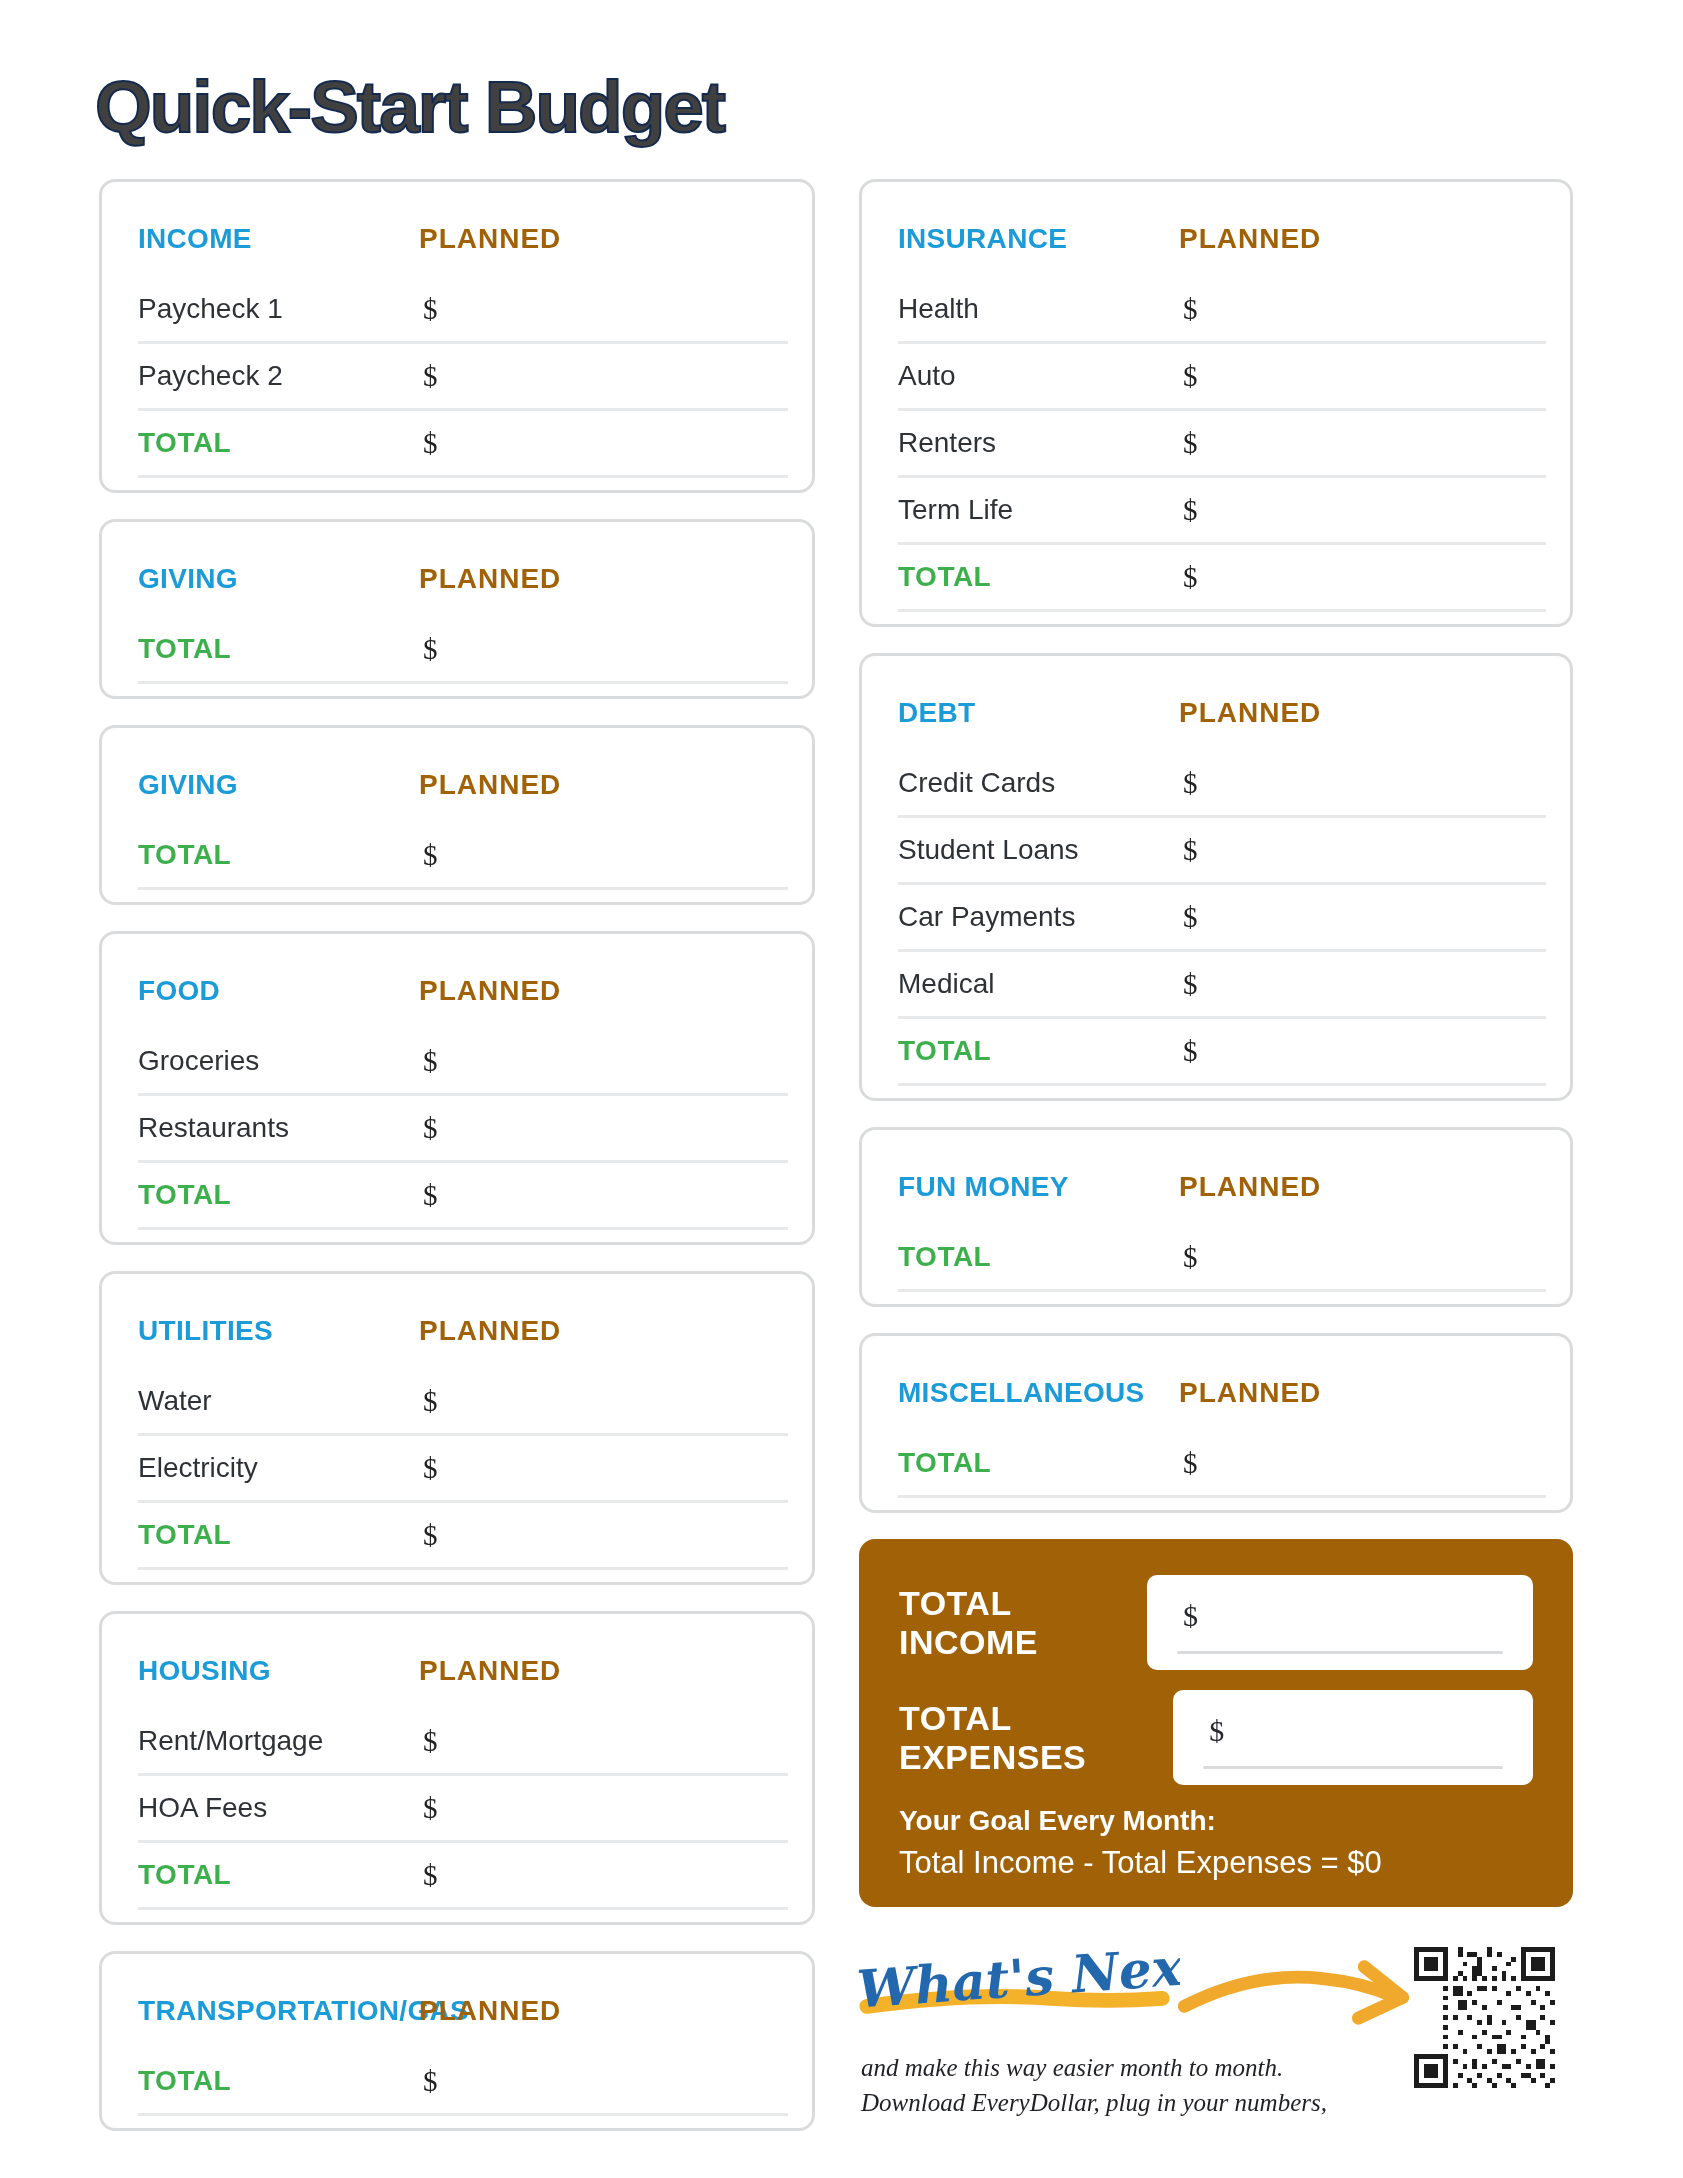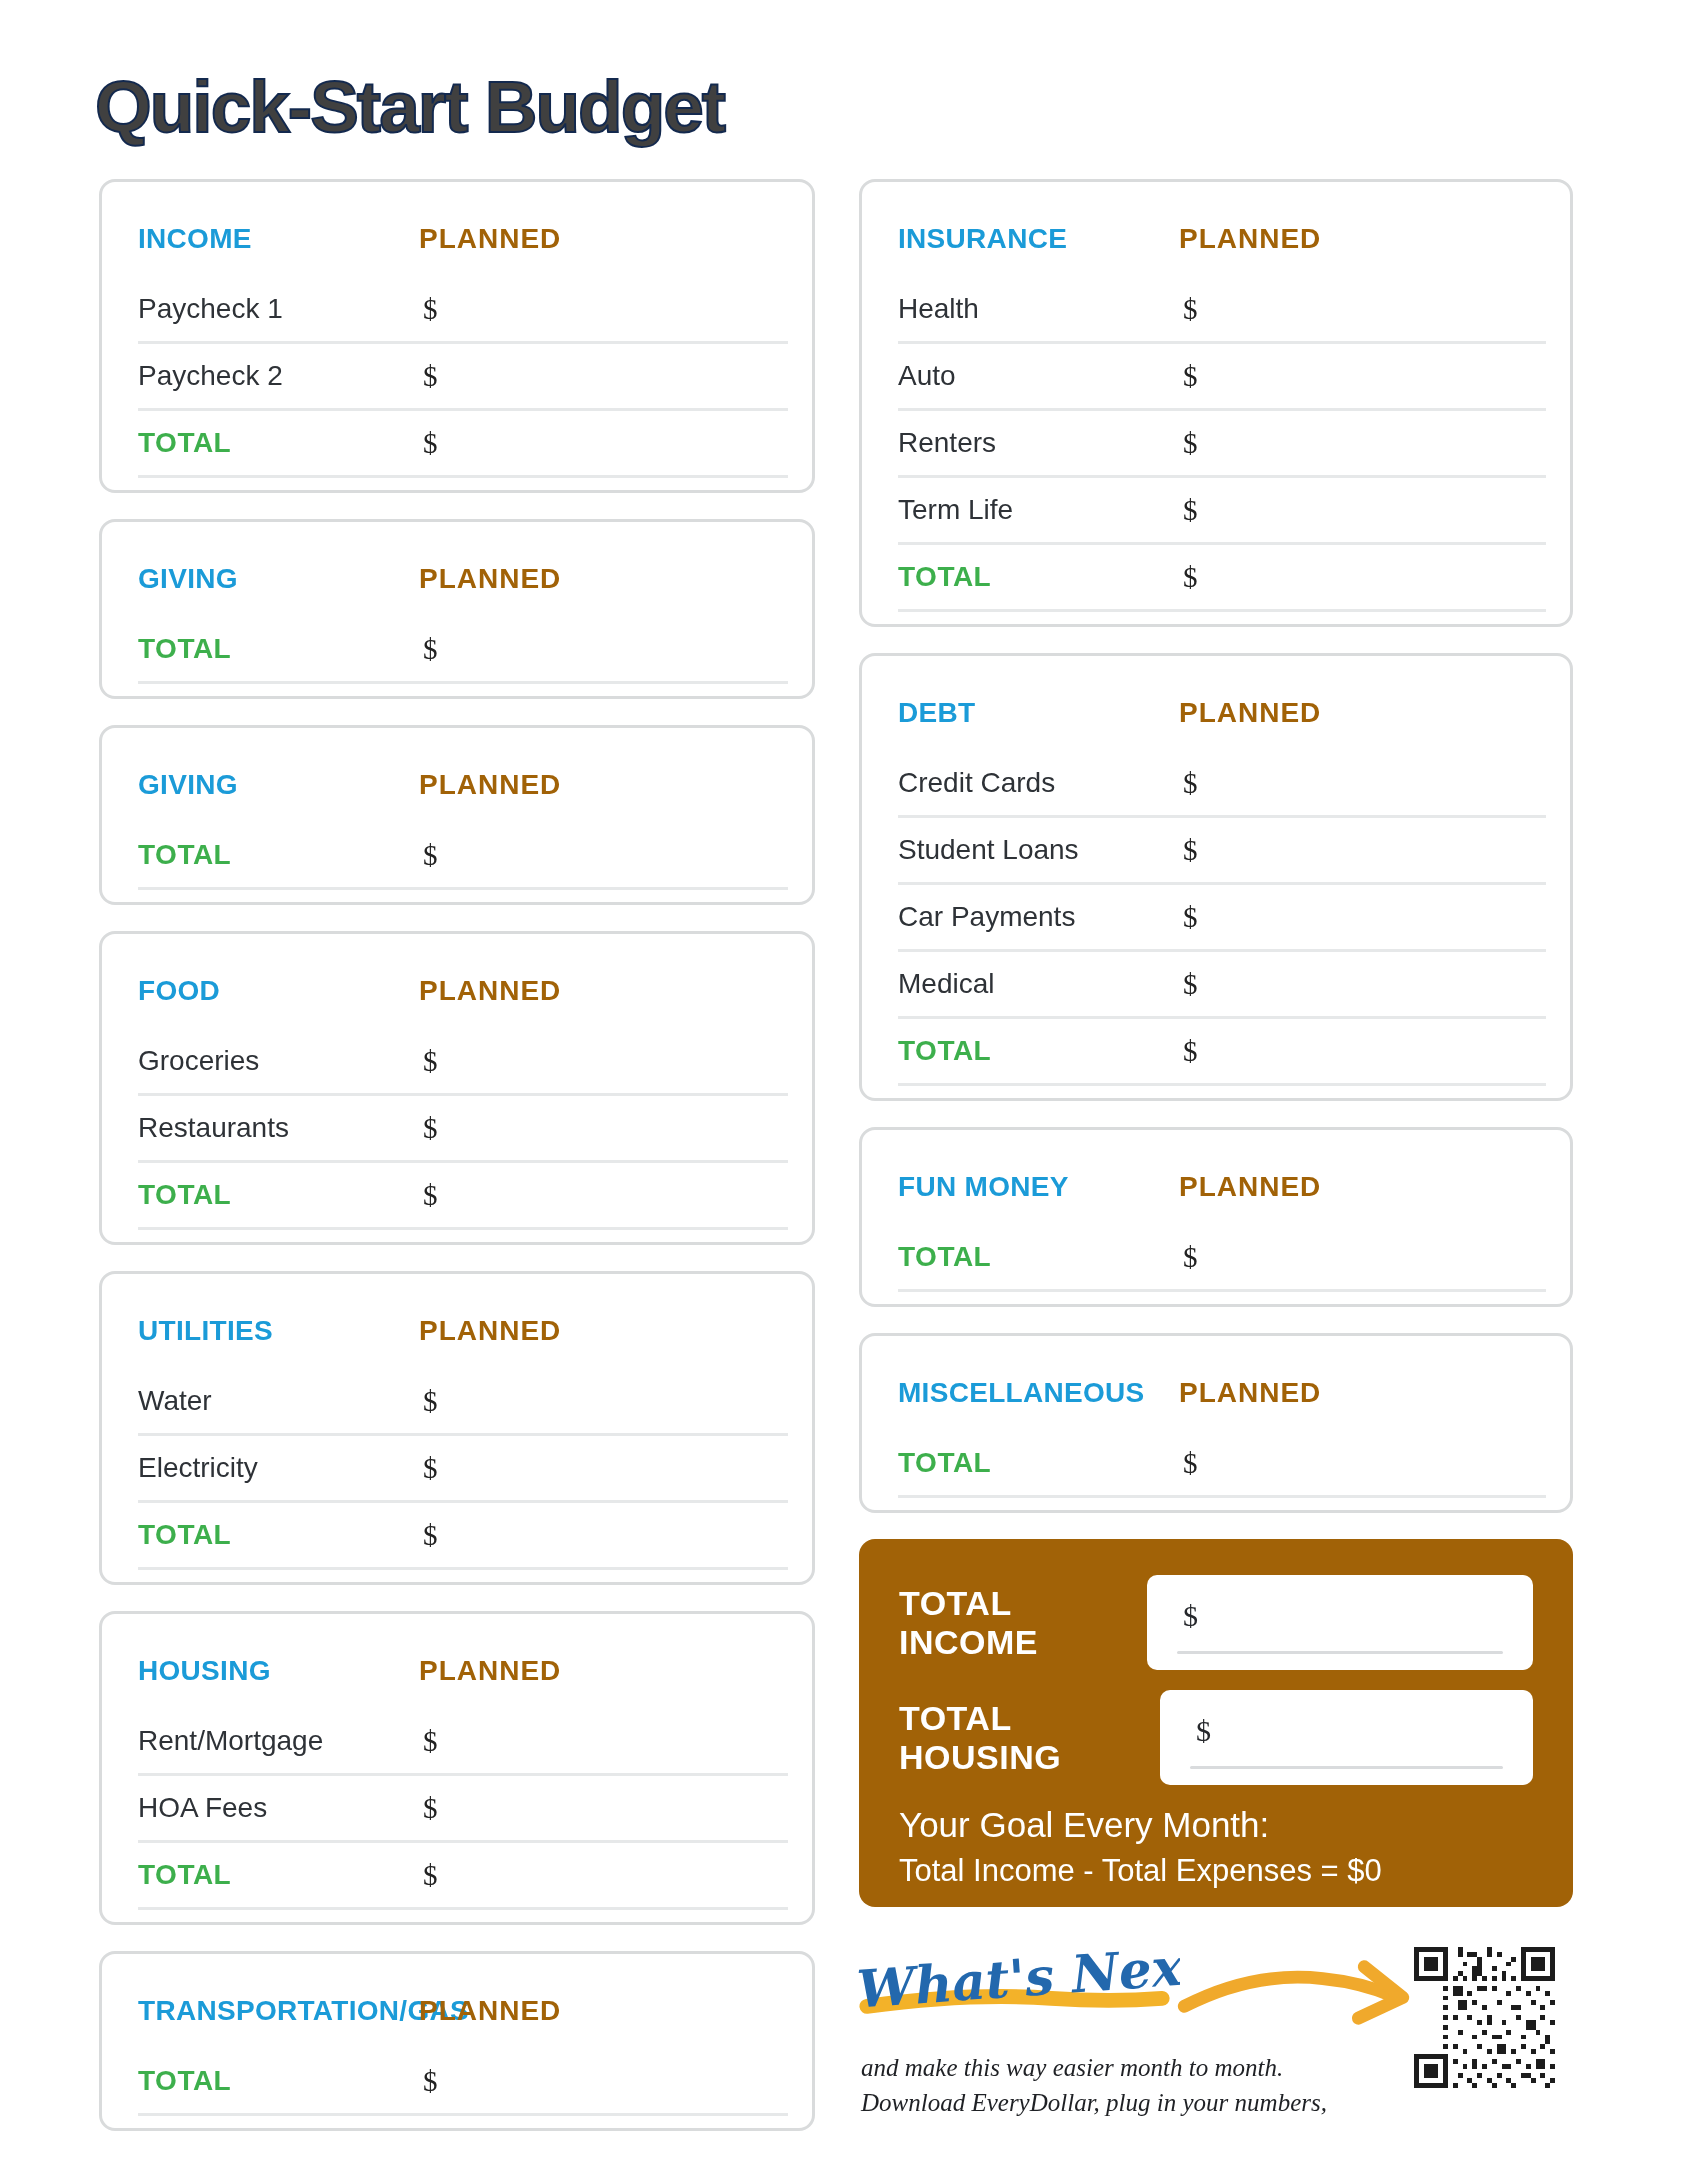--- a/index.html
+++ b/index.html
@@ -37,21 +37,21 @@
     padding:36px 40px 30px 40px; color:#fff; margin-bottom:26px;
   }
   .bb-row { display:flex; align-items:center; justify-content:space-between; margin-bottom:20px; }
   .bb-label { font-size:34px; font-weight:700; letter-spacing:0.5px; }
   .input-box { width:406px; height:95px; background:#fff; border-radius:10px; position:relative; }
   .input-dollar {
     position:absolute; left:36px; top:24px;
     font-family:"Liberation Serif", serif; font-size:30px; color:#26282c;
   }
   .input-line { position:absolute; left:30px; right:30px; bottom:16px; height:3px; background:#d9dbdd; border-radius:2px; }
-  .goal-head { font-size:35px; font-weight:400; }
+  .goal-head { font-size:28px; font-weight:700; }
   .goal-text { font-size:31px; font-weight:400; margin-top:8px; }
 
   .whats-next { position:relative; height:198px; }
   .wn-script { position:absolute; left:-6px; top:-12px; }
   .wn-caption {
     position:absolute; left:2px; top:117px;
     font-family:"Liberation Serif", serif; font-style:italic;
     font-size:25px; color:#1f2125; line-height:35px;
   }
   .wn-arrow { position:absolute; left:315px; top:12px; }
@@ -257,21 +257,21 @@
 
     <section class="blue-box">
       <div class="bb-row">
         <span class="bb-label">TOTAL INCOME</span>
         <span class="input-box">
           <span class="input-dollar">$</span>
           <span class="input-line"></span>
         </span>
       </div>
       <div class="bb-row">
-        <span class="bb-label">TOTAL HOUSING</span>
+        <span class="bb-label">TOTAL EXPENSES</span>
         <span class="input-box">
           <span class="input-dollar">$</span>
           <span class="input-line"></span>
         </span>
       </div>
       <div class="goal-head">Your Goal Every Month:</div>
       <div class="goal-text">Total Income - Total Expenses = $0</div>
     </section>
 
     <div class="whats-next">

